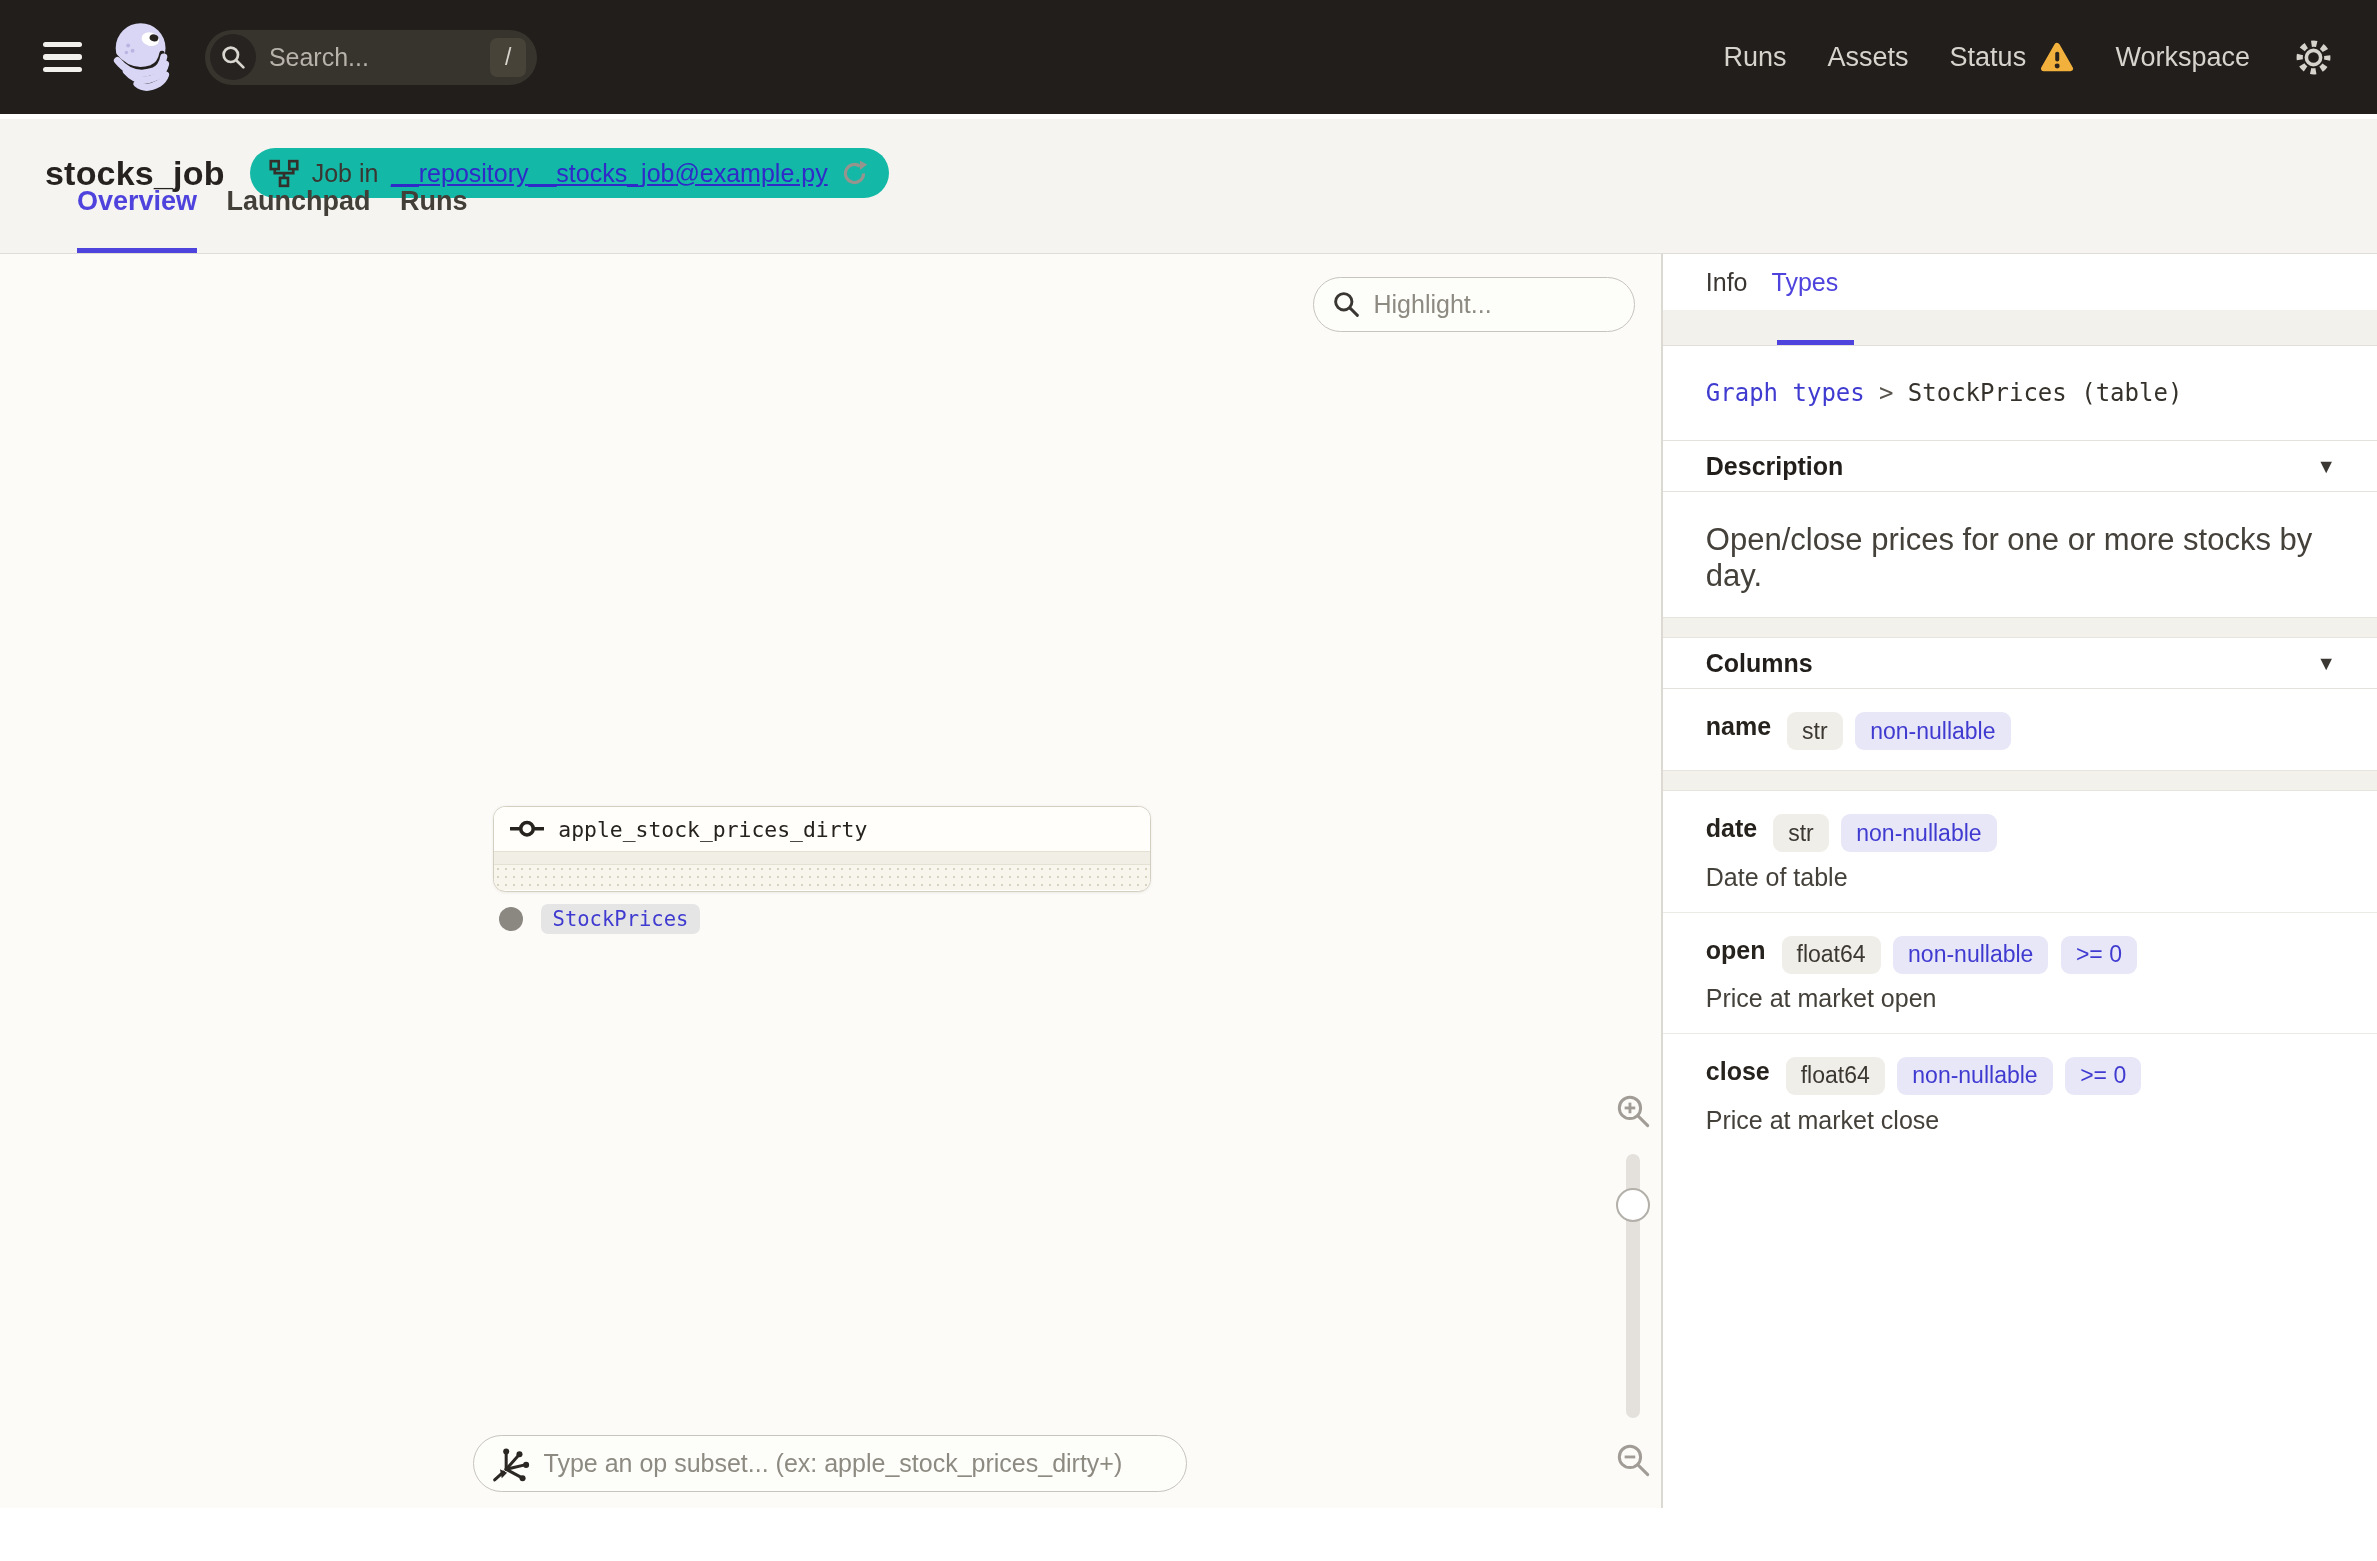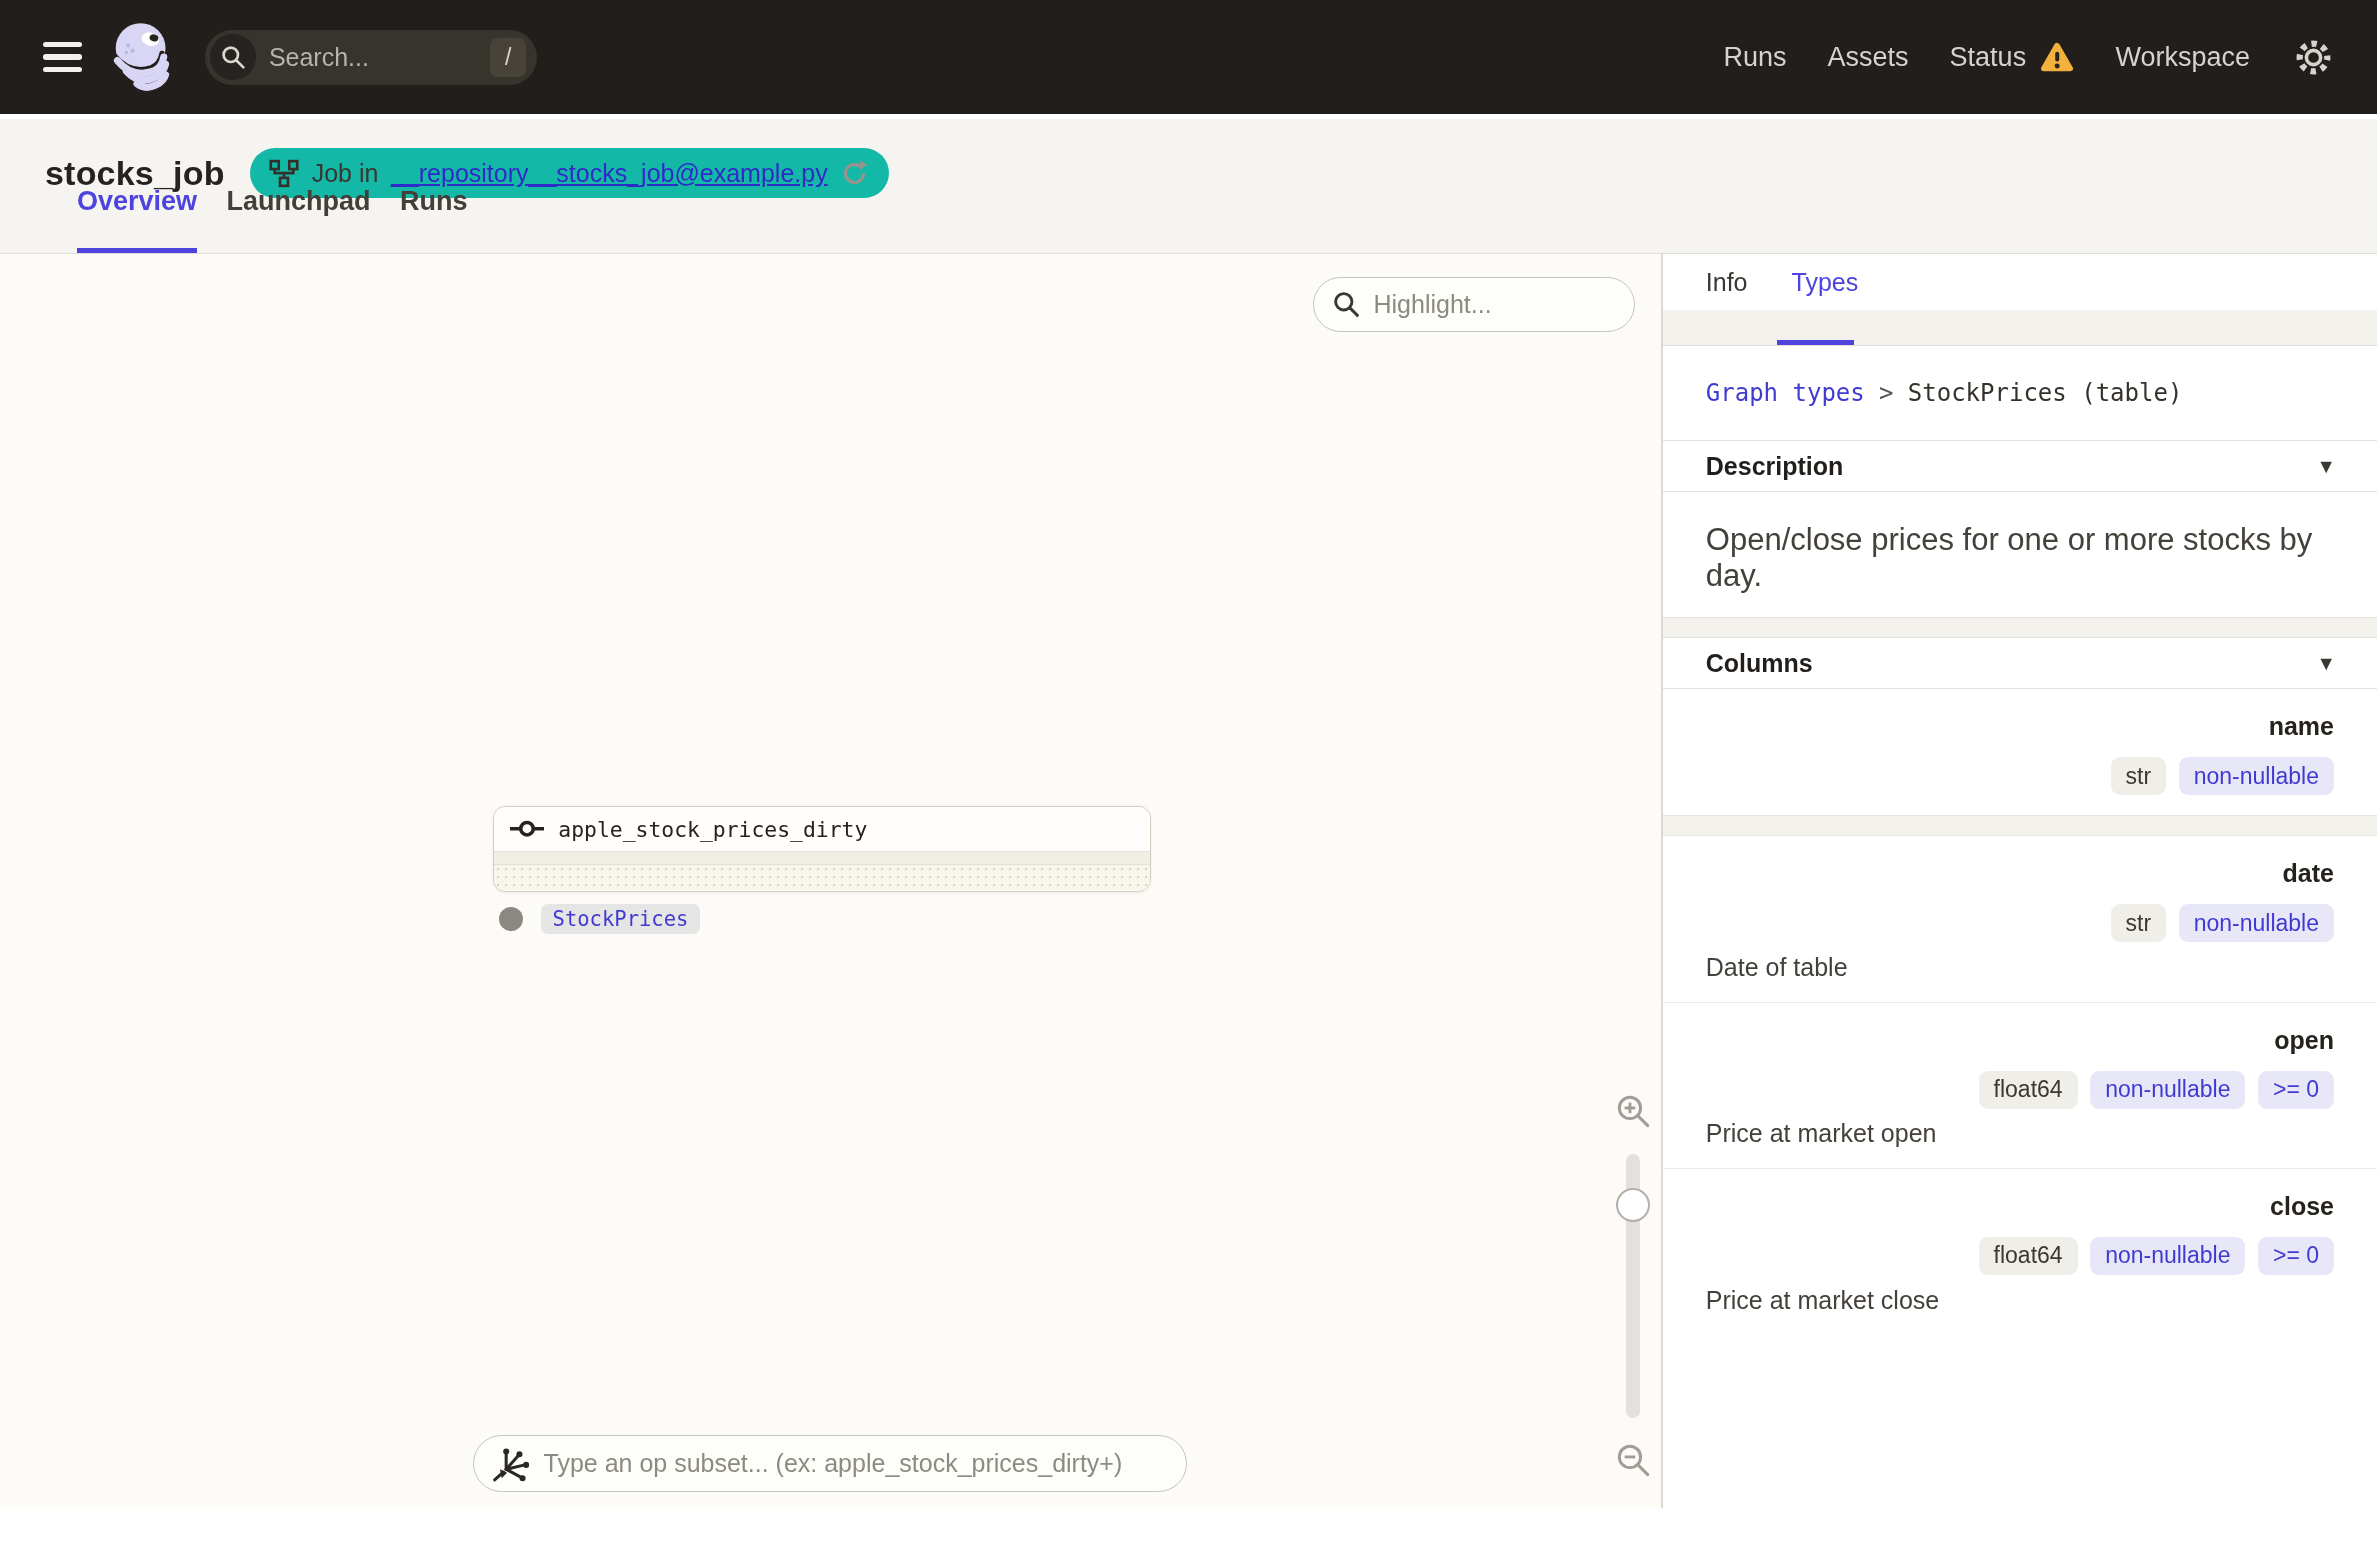--- a/index.html
+++ b/index.html
@@ -53,39 +53,39 @@
 
   .port { position:absolute; left:499px; top:653px; width:24px; height:24px; border-radius:50%; background:#8b8781; }
   .type-badge { position:absolute; left:541px; top:650px; height:30px; border-radius:7.1px; background:#e5e5e5; color:#403bd0; font-size:20.5px; display:flex; align-items:center; padding:0 11.6px; cursor:pointer; }
 
   .zoomctl { position:absolute; left:1608px; top:838px; width:50px; display:flex; flex-direction:column; align-items:center; }
   .zoom-track { width:14.3px; height:264px; margin:23px 0; border-radius:7.1px; background:#e4e1dc; position:relative; }
   .zoom-thumb { position:absolute; left:50%; transform:translateX(-50%); top:34px; width:34px; height:34px; border-radius:50%; background:#ffffff; border:2.7px solid #b3afa9; }
 
   
   .panel-tabs { height:92px; position:relative; border-bottom:1.8px solid #e3e0db; }
-  .panel-tabs-labels { height:57px; display:flex; align-items:center; gap:44px; padding-left:43px; font-size:25px; }
+  .panel-tabs-labels { height:57px; display:flex; align-items:center; gap:24px; padding-left:43px; font-size:25px; }
   .ptab { color:#3a3632; cursor:pointer; }
   .ptab.active { color:#4f43dd; }
   .panel-strip { position:absolute; left:0; right:0; bottom:0; height:35px; background:#f2f1ec; }
   .ptab-underline { position:absolute; left:114px; bottom:0; width:77px; height:5.4px; background:#4f43dd; }
 
   .breadcrumb { height:95px; display:flex; align-items:center; gap:14.3px; padding-left:43px; font-size:24px; border-bottom:1.8px solid #e5e2dd; }
   .crumb-link { color:#3f3bd0; cursor:pointer; }
   .crumb-sep { color:#5a564f; }
   .crumb-cur { color:#35312b; }
 
   .sect-head { height:51px; display:flex; align-items:center; justify-content:space-between; padding:0 41px 0 43px; font-size:25px; font-weight:700; color:#211e1b; border-bottom:1.8px solid #e5e2dd; cursor:pointer; }
   .caret { font-size:19.6px; color:#3b3732; }
   .sect-desc { padding:30px 43px 23px 43px; font-size:31px; color:#44403a; }
   .gap-strip { height:21.4px; background:#f2f1ec; border-top:1.8px solid #e7e4df; border-bottom:1.8px solid #e7e4df; }
 
   .col-entry { padding:23px 43px 19.6px 43px; }
   .col-entry.bordered { border-top:1.8px solid #eceae5; }
-  .col-head { display:flex; align-items:flex-end; gap:16px;flex-direction:column; }
+  .col-head { display:flex; align-items:flex-start; gap:16px; }
   .col-name { font-size:25px; font-weight:700; color:#26221d; }
   .badge { height:38px; border-radius:9px; display:inline-flex; align-items:center; padding:0 15px; font-size:23px; }
   .badge.neutral { background:#f0eee9; color:#3b3731; }
   .badge.accent { background:#e8e7f8; color:#403bd0; }
   .col-desc { margin-top:10.7px; font-size:25px; color:#44403a; }
 </style>
 </head>
 <body>
 
 <nav class="nav">

